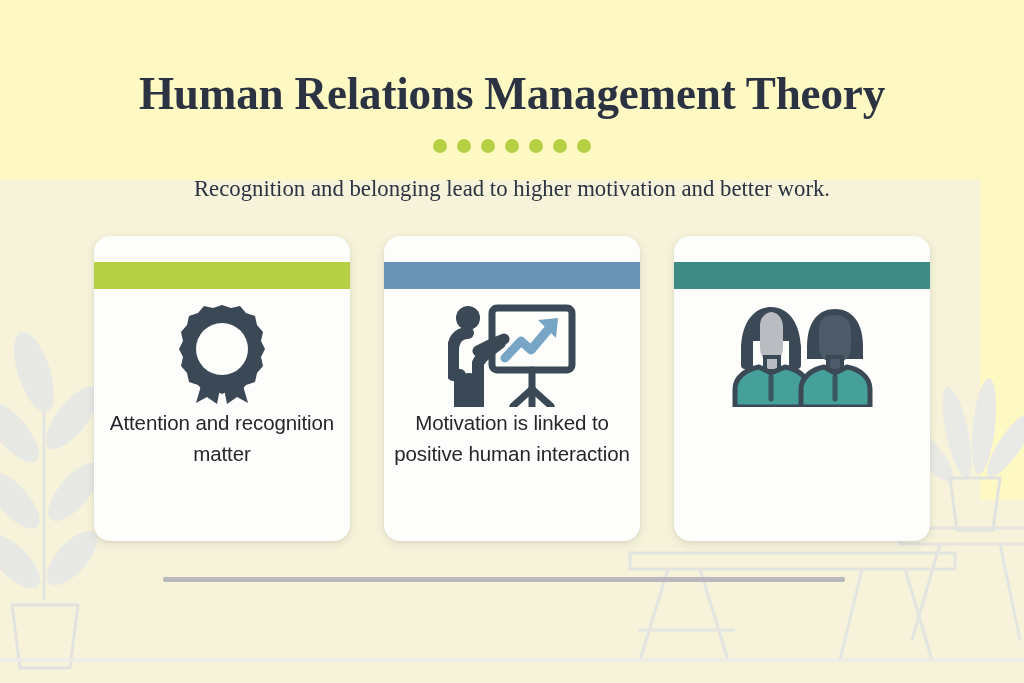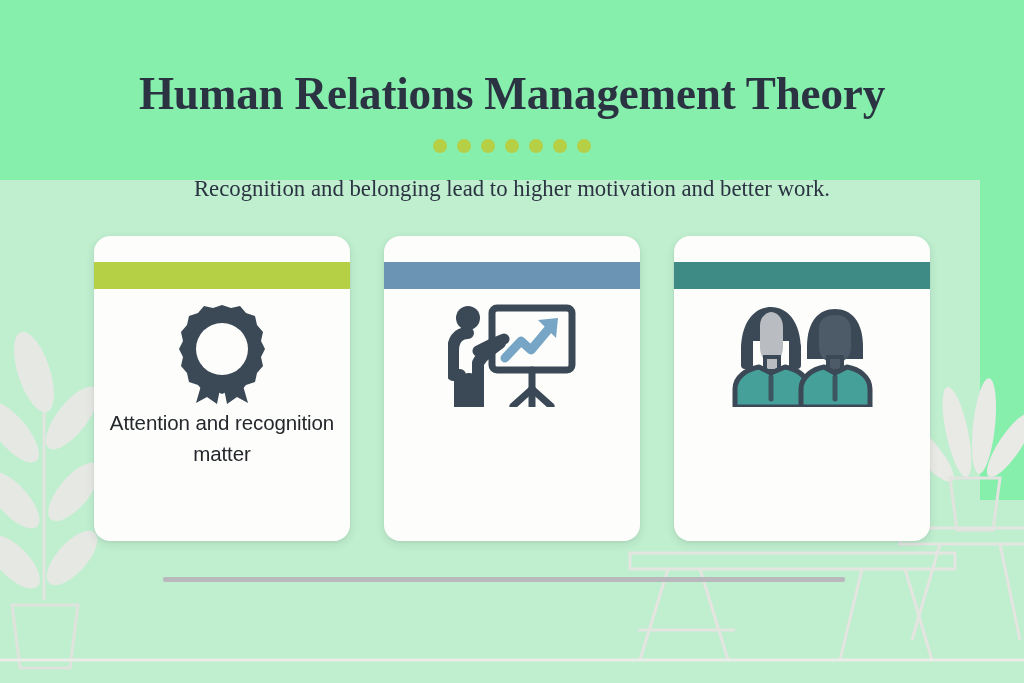--- a/index.html
+++ b/index.html
@@ -79,21 +79,21 @@
     line-height:1.52;
     color:#24272c;
     text-align:center;
     padding:0 8px;
     letter-spacing:-0.1px;
   }
 </style>
 </head>
 <body style="background: rgb(242, 242, 240);">
 
-<div id="stage" style="background: #86efac;">
+<div id="stage" style="background: #fef9c3;">
 
   <svg id="bg-art" viewBox="0 0 1024 683" xmlns="http://www.w3.org/2000/svg">
 
     <path d="M80 180 L980 180 L980 500 L1024 500 L1024 683 L0 683 L0 180 Z" fill="#eeeeec" opacity="0.55"></path>
 
     <g opacity="0.95">
 
       <path d="M44 600 L44 470 Q44 420 44 380" stroke="#e4e4e1" stroke-width="3" fill="none"></path>
 
       <ellipse cx="34" cy="372" rx="16" ry="42" fill="#e8e8e5" transform="rotate(-18 34 372)"></ellipse>
@@ -185,20 +185,21 @@
 
           <path d="M57 55 L73 38 L83 47 L104 22" stroke="#76a5c6" stroke-width="9" fill="none" stroke-linecap="round" stroke-linejoin="round"></path>
           <path d="M90 17 L110 15 L108 35 Z" fill="#76a5c6"></path>
 
           <circle cx="20" cy="15" r="12" fill="#3b4856"></circle>
           <path d="M20 30 C9 30 5 38 5 48 L5 72 L12 72 L12 103 L20 103 L20 76 L22 76 L22 103 L30 103 L30 60
                    C30 60 33 54 40 49 L52 40" stroke="#3b4856" stroke-width="12" fill="none" stroke-linecap="round" stroke-linejoin="round"></path>
           <path d="M30 48 L46 40 L56 36" stroke="#3b4856" stroke-width="11" fill="none" stroke-linecap="round" stroke-linejoin="round"></path>
         </svg>
       </div>
+      <div class="card-text">Motivation is linked to positive human interaction</div>
     </div>
 
     <div class="card">
       <div class="card-bar" style="background: rgb(61, 139, 132);"></div>
       <div class="card-icon">
         <svg width="150" height="104" viewBox="0 0 150 104" xmlns="http://www.w3.org/2000/svg">
 
           <g>
 
             <path d="M14 48 C14 18 28 4 44 4 C60 4 74 18 74 48 L74 62 L62 62 L62 38 L26 38 L26 62 L14 62 Z" fill="#3b4856"></path>

